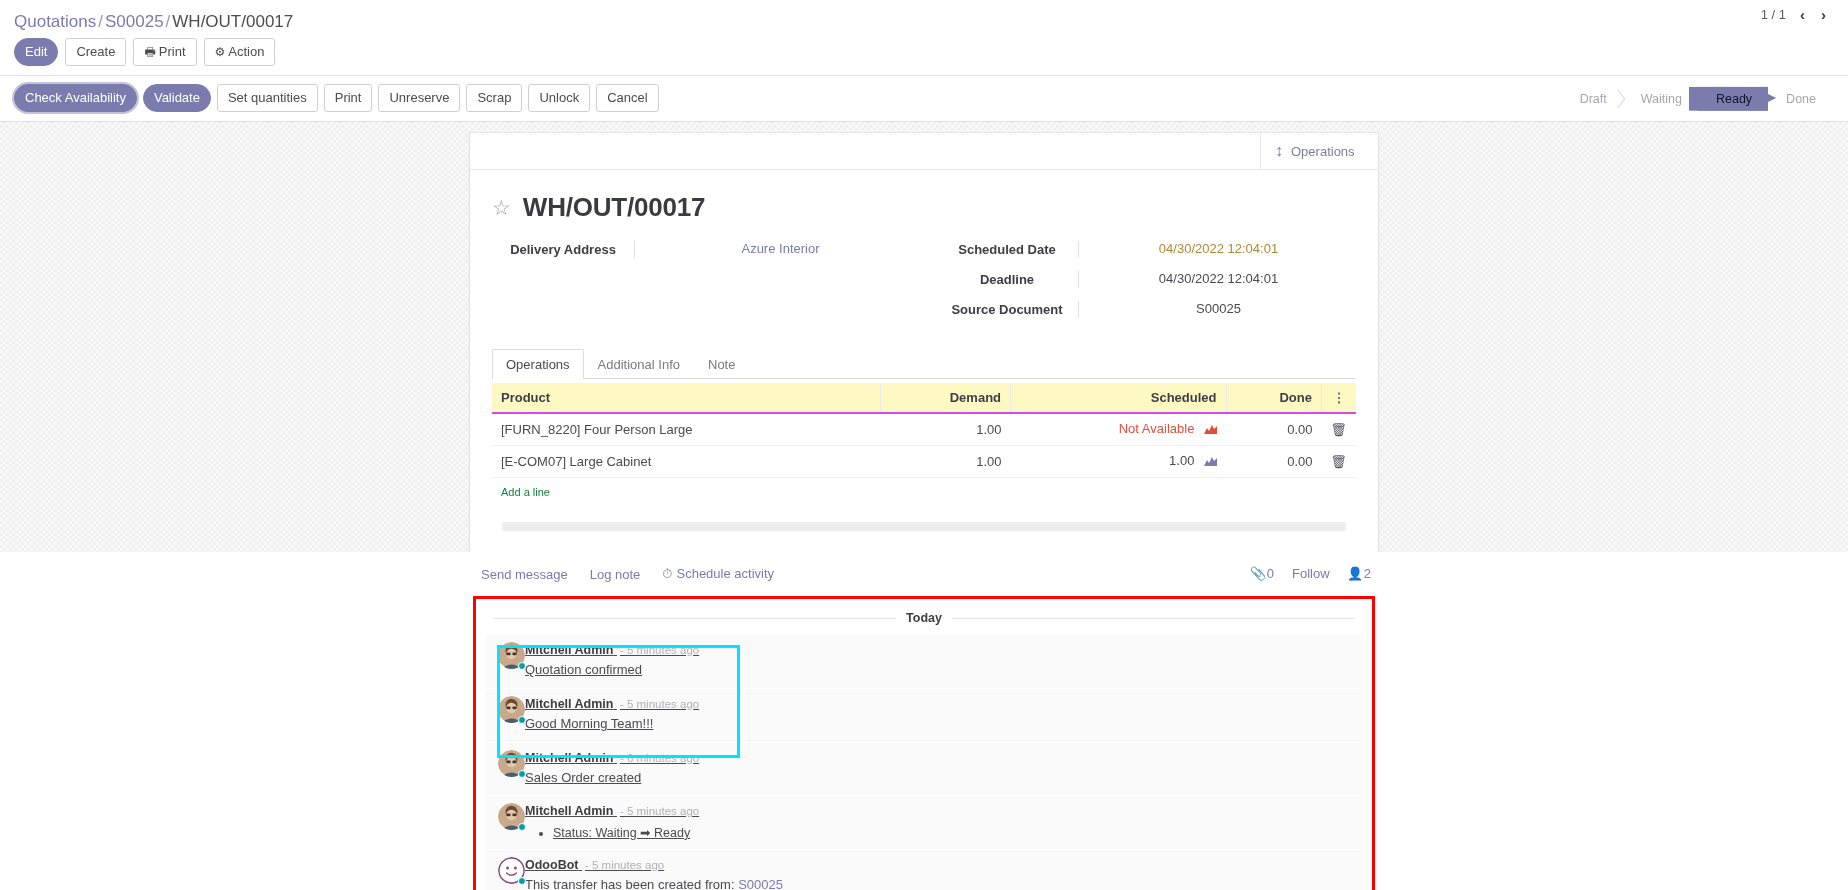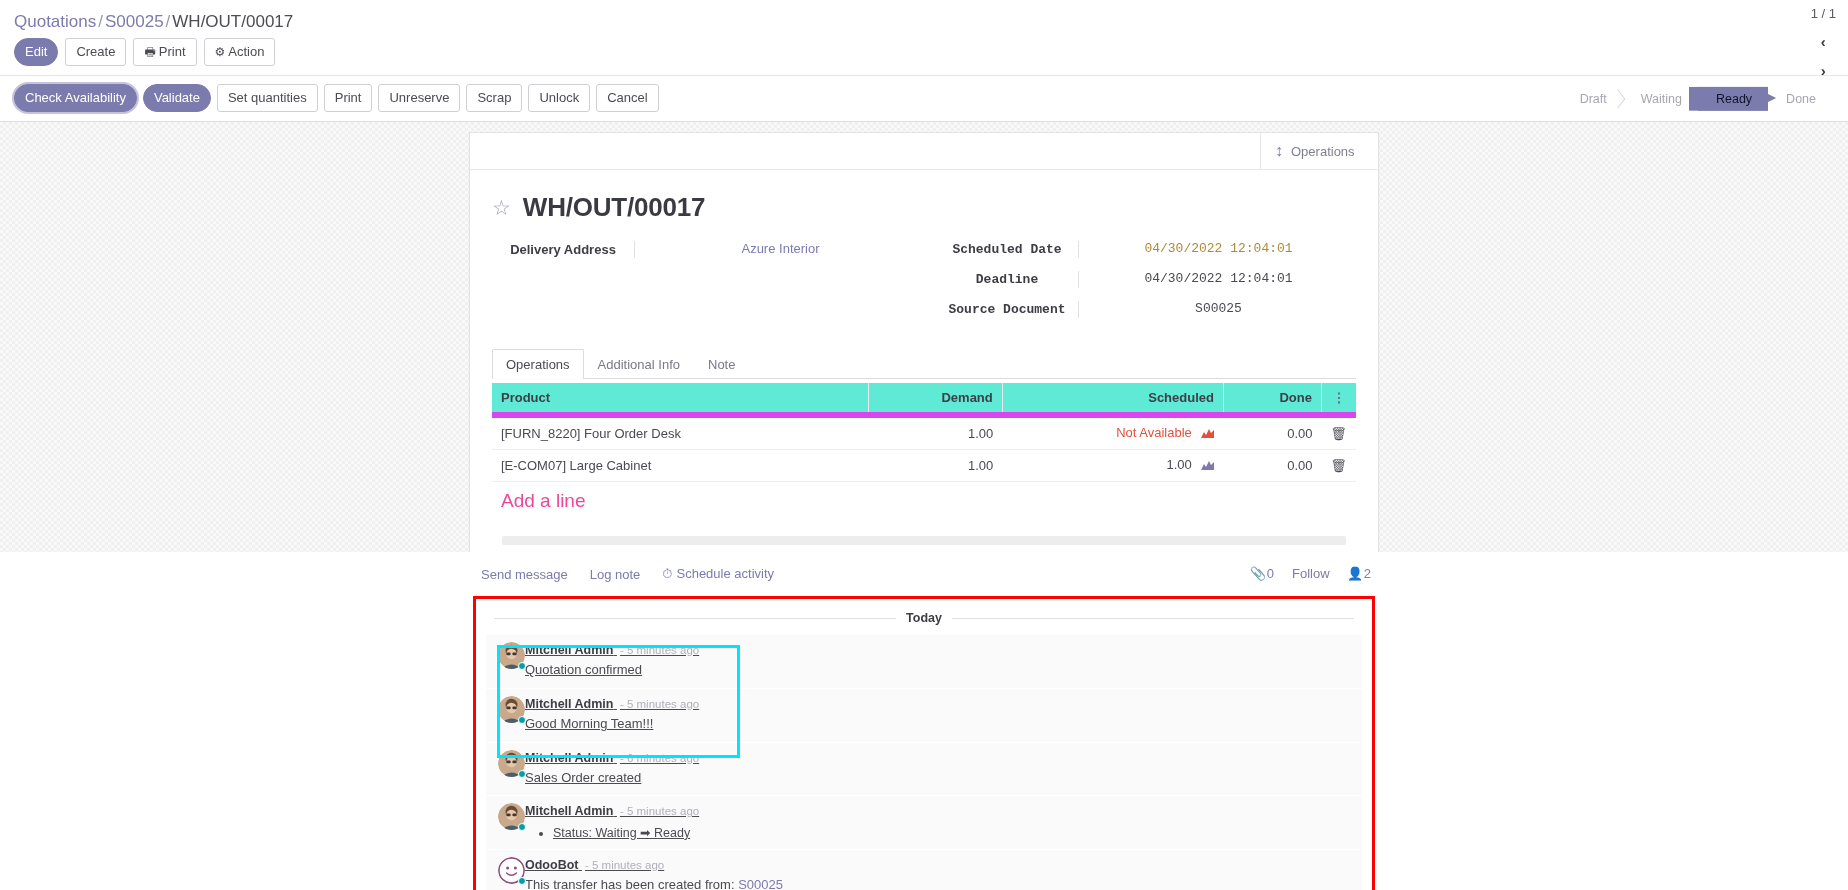--- a/index.html
+++ b/index.html
@@ -53,28 +53,27 @@
     color: #ffffff;
     border-radius: 14px;
   }
   .btn.focused {
     box-shadow: 0 0 0 2px rgba(124,123,173,0.45);
   }
   .btn .ico { margin-right: 3px; font-size: 12px; }
 
   .pager {
     position: absolute;
-    right: 12px;
+    right: 20px;
     top: 6px;
     display: flex;
     align-items: center;
     gap: 12px;
     font-size: 13px;
     color: #5a5a66;
-    flex-direction: column;
   }
   .pager .arrow {
     color: #3c3c45;
     font-size: 15px;
     cursor: pointer;
     padding: 0 2px;
     font-weight: bold;
   }
 
   
@@ -205,21 +204,21 @@
     color: #3a3a42;
     letter-spacing: -0.2px;
   }
 
   .form-grid {
     display: flex;
     gap: 0;
     padding-bottom: 12px;
   }
   .form-col { width: 50%; text-align: center; }
-  .form-col.right { padding-left: 12px; font-family: Liberation Mono, monospace; }
+  .form-col.right { padding-left: 12px; }
   .field-row {
     display: flex;
     align-items: flex-start;
     margin-bottom: 13px;
     font-size: 13px;
   }
   .field-label {
     width: 142px;
     flex: none;
     font-weight: bold;
@@ -261,25 +260,25 @@
   }
 
   
   table.lines {
     width: 100%;
     border-collapse: collapse;
     font-size: 13px;
     margin-top: 4px;
   }
   table.lines th {
-    background: #5eead4;
+    background: #fef9c3;
     color: #3e3e47;
     font-weight: bold;
     padding: 7px 9px;
-    border-bottom: 6px solid #d946ef;
+    border-bottom: 2px solid #d946ef;
     border-right: 1px solid #e9e9ed;
     text-align: right;
     white-space: nowrap;
   }
   table.lines th.left { text-align: left; }
   table.lines th.optcol {
     width: 26px; text-align: center;
     border-right: none;
     color: #6a6a76;
   }
@@ -289,22 +288,22 @@
     color: #4a4a52;
     text-align: right;
     white-space: nowrap;
   }
   table.lines td.left { text-align: left; }
   td.reserved .na { color: #e0503d; }
   .mini-chart { display: inline-block; margin-left: 6px; vertical-align: -2px; cursor: pointer; }
   td.trash { text-align: center; color: #62626e; cursor: pointer; width: 26px; }
   .add-line {
     padding: 8px 9px 10px 9px;
-    font-size: 19px;
-    color: #ec4899;
+    font-size: 11px;
+    color: #15803d;
     cursor: pointer;
   }
   .hscroll-track {
     height: 9px;
     background: #ededed;
     margin: 14px 10px 0 10px;
     border-radius: 2px;
   }
   .sheet-foot { height: 22px; }
 
@@ -500,21 +499,21 @@
           <tr>
             <th class="left">Product</th>
             <th>Demand</th>
             <th>Scheduled</th>
             <th>Done</th>
             <th class="optcol">⋮</th>
           </tr>
         </thead>
         <tbody>
           <tr>
-            <td class="left">[FURN_8220] Four Order Desk</td>
+            <td class="left">[FURN_8220] Four Person Large</td>
             <td>1.00</td>
             <td class="reserved">
               <span class="na">Not Available</span>
               <span class="mini-chart">
                 <svg width="13" height="11" viewBox="0 0 13 11">
                     <path d="M0 10 L3 4 L5 7 L8 1 L10 5 L13 2 L13 10 Z" fill="#e0503d"></path>
                   </svg>
               </span>
             </td>
             <td>0.00</td>

